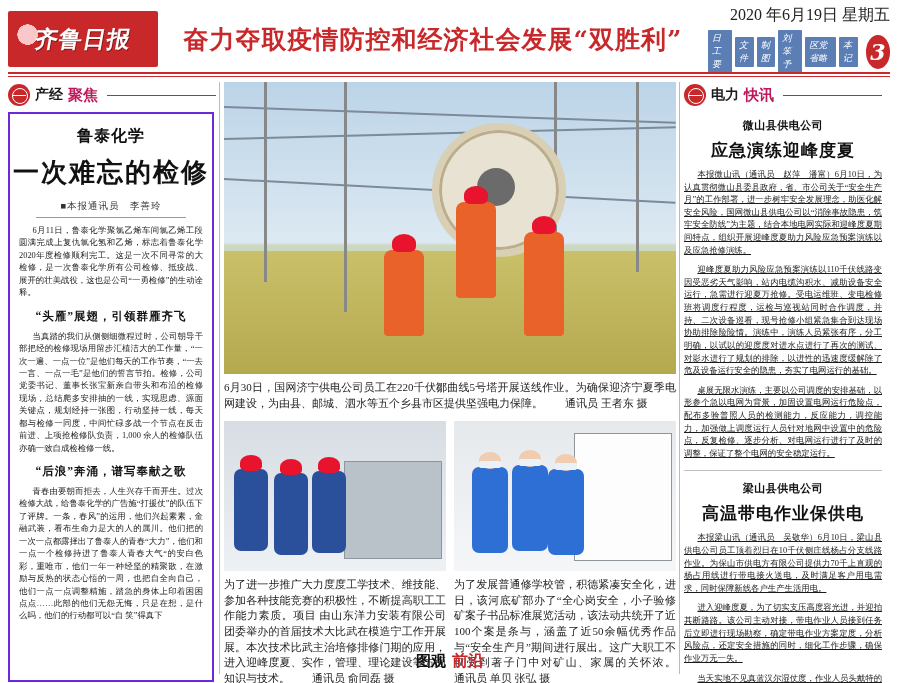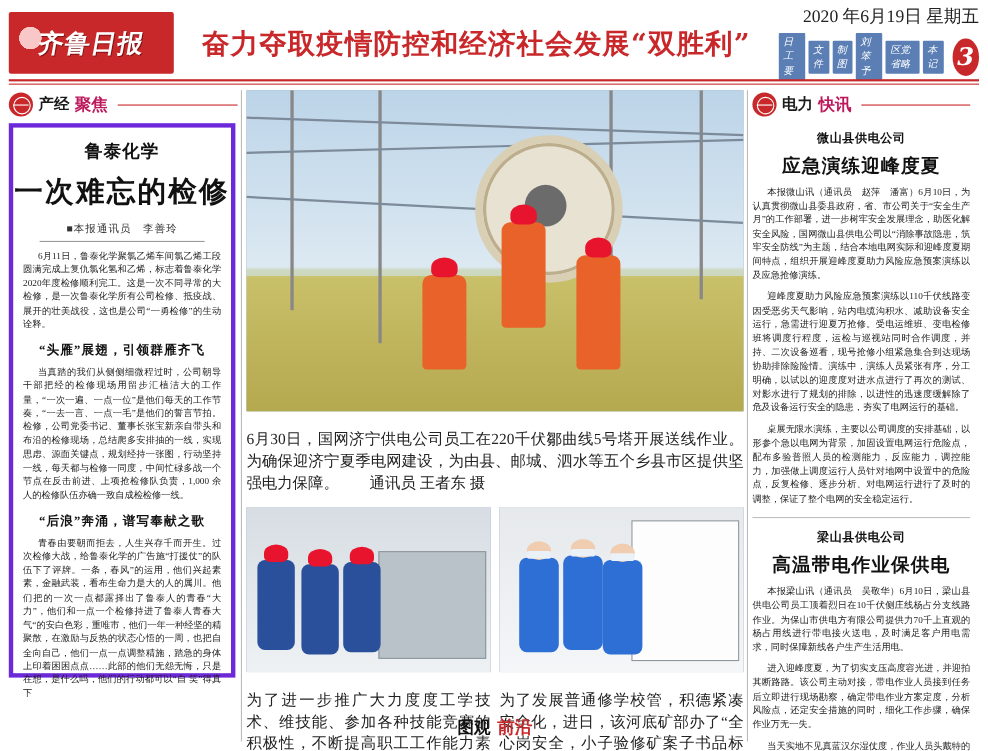--- a/index.html
+++ b/index.html
@@ -32,41 +32,41 @@
   
   .badge{display:flex;align-items:center;gap:5px;height:26px;}
   .badge-globe{width:22px;height:22px;border-radius:50%;background:#c9282b;position:relative;flex:0 0 auto;}
   .badge-globe:before{content:"";position:absolute;left:4px;top:4px;width:14px;height:14px;border-radius:50%;border:1.5px solid #fff;}
   .badge-globe:after{content:"";position:absolute;left:4px;top:10.5px;width:14px;height:1.5px;background:#fff;}
   .badge-t1{font-size:14px;font-weight:bold;color:#1a1a1a;}
   .badge-t2{font-size:15px;font-weight:bold;color:#be185d;}
   .badge-line{flex:1;height:1px;background:#c9282b;margin-left:4px;}
 
   
-  .redframe{position:absolute;left:0;top:30px;width:206px;height:504px;border:4px solid #6d28d9;box-sizing:border-box;}
+  .redframe{position:absolute;left:0;top:30px;width:206px;height:570px;border:2px solid #6d28d9;box-sizing:border-box;}
   .art-kicker{font-size:16px;font-weight:bold;text-align:center;margin-top:12px;letter-spacing:1px;}
   .art-title{font-size:26px;font-weight:bold;text-align:center;margin-top:8px;letter-spacing:2px;font-family:"DejaVu Serif",serif;}
   .art-byline{font-size:9.5px;text-align:center;margin-top:10px;color:#333;letter-spacing:1px;}
   .byline-rule{width:150px;height:1px;background:#999;margin:4px auto 0;}
   .ltext{font-size:8.4px;line-height:1.48;text-align:justify;color:#1b1b1b;margin:7px 9px 0;text-indent:1.6em;}
   .subhead{font-size:11.5px;font-weight:bold;text-align:center;margin:9px 6px 4px;letter-spacing:1px;}
 
   
   .photo{background:#9fb4c7;position:relative;overflow:hidden;}
-  .cap{font-size:14px;line-height:1.42;color:#222;text-align:justify;margin-top:17px;}
+  .cap{font-size:11px;line-height:1.42;color:#222;text-align:justify;margin-top:6px;}
   .midphoto{height:292px;}
   .subphoto{height:150px;}
   .figzone{position:absolute;left:0;bottom:0;width:452px;height:26px;display:flex;align-items:center;justify-content:center;gap:6px;}
   .figzone .b1{font-size:15px;font-weight:bold;}
   .figzone .b2{font-size:16px;font-weight:bold;color:#c9282b;}
 
   
   .r-title{font-size:11px;font-weight:bold;text-align:center;margin-top:10px;letter-spacing:.5px;}
   .r-head{font-size:17px;font-weight:bold;text-align:center;margin-top:6px;letter-spacing:1px;font-family:"DejaVu Serif",serif;}
-  .rtext{font-size:8.4px;line-height:1.5;text-align:justify;color:#1b1b1b;margin-top:7px;text-indent:1.6em;}
+  .rtext{font-size:8.4px;line-height:1.5;text-align:justify;color:#1b1b1b;margin-top:7px;text-indent:1.6em;text-decoration:underline;}
   .rdiv{height:1px;background:#c0c0c0;margin:10px 0 0;}
 
   
   .sky{position:absolute;inset:0;background:linear-gradient(#bcd4e8,#dce9f2 55%,#cdd9c0 56%,#b9c88e 100%);}
   .field{position:absolute;left:0;right:0;bottom:0;height:42%;background:linear-gradient(#c9c06a,#b5a94f);}
   .reel{position:absolute;left:46%;top:14%;width:120px;height:120px;border-radius:50%;background:#e8e2d2;border:7px solid #d9cfb4;box-shadow:0 0 0 3px #bcae8c inset;}
   .reel:after{content:"";position:absolute;left:38px;top:38px;width:38px;height:38px;border-radius:50%;background:#6b6b6b;}
   .worker{position:absolute;width:40px;height:96px;background:#e8622a;border-radius:8px 8px 4px 4px;}
   .worker:before{content:"";position:absolute;left:8px;top:-16px;width:24px;height:18px;border-radius:50% 50% 30% 30%;background:#e8142d;}
   .tower{position:absolute;width:3px;background:#888;}

